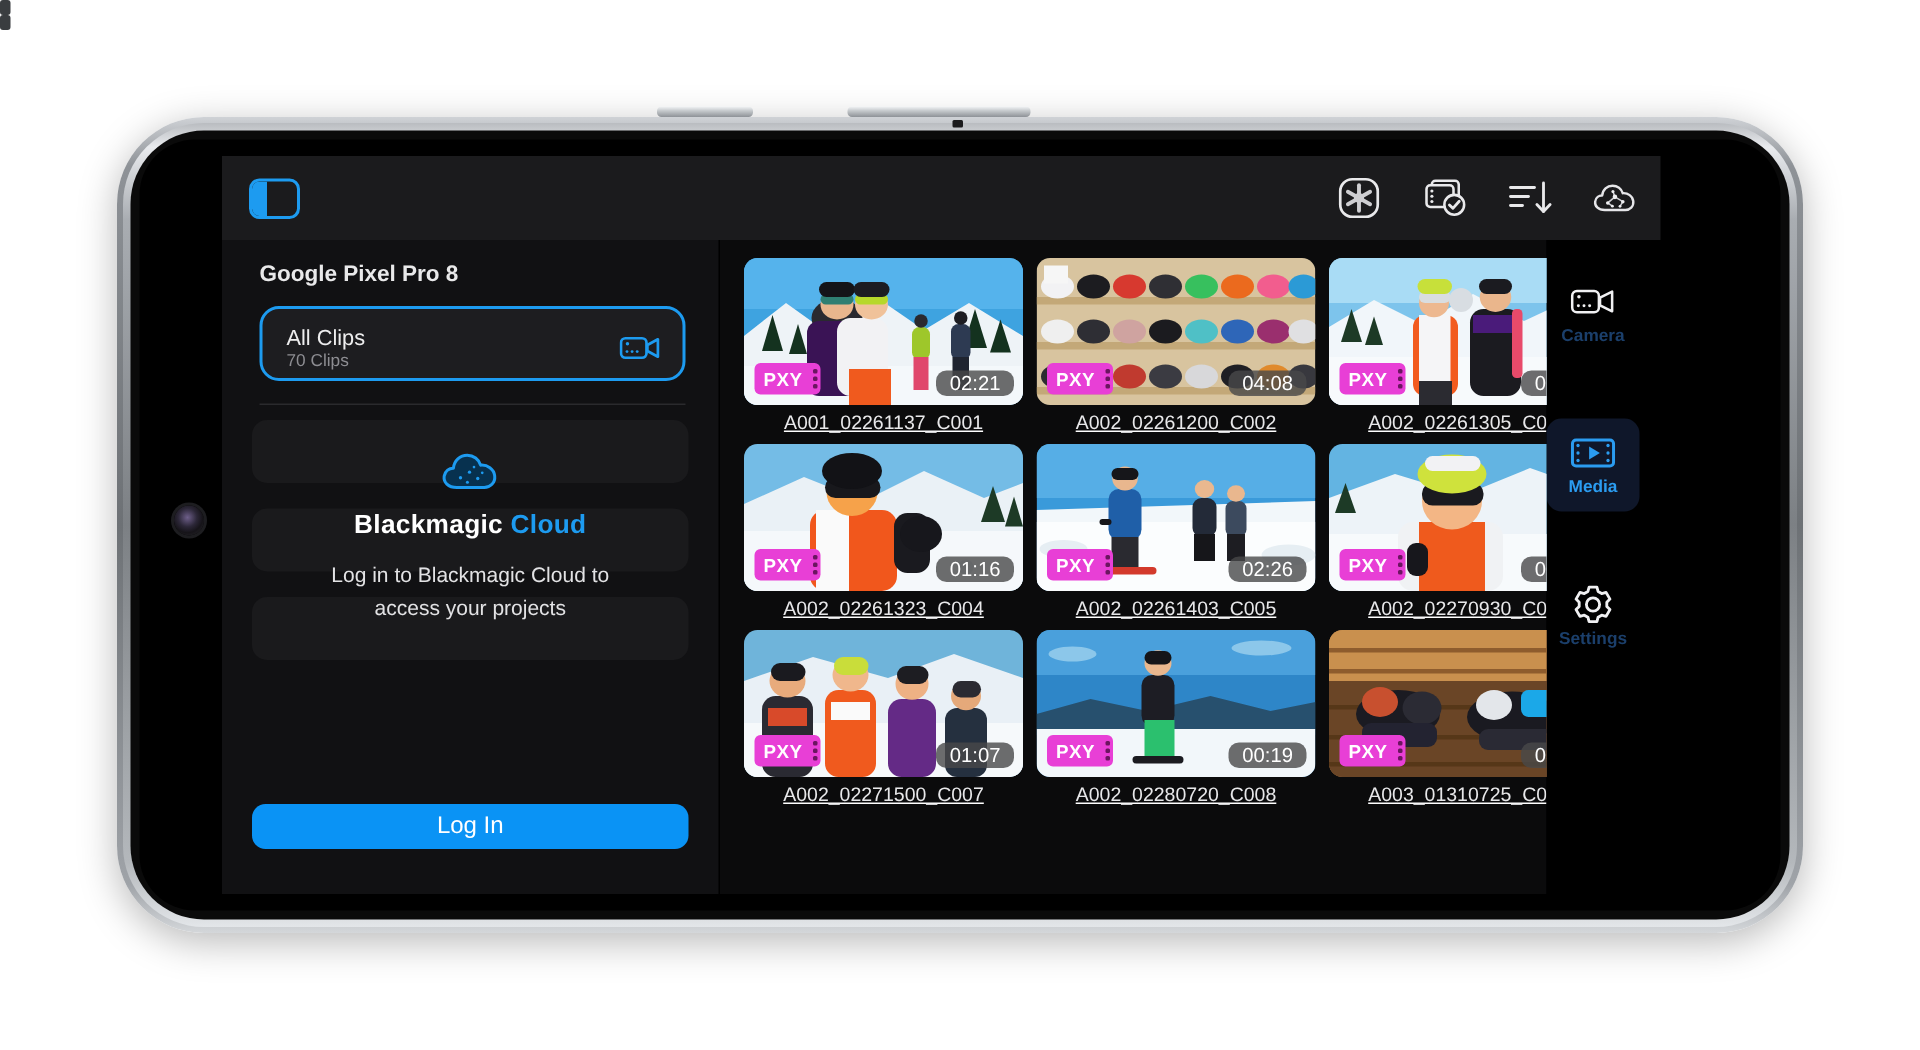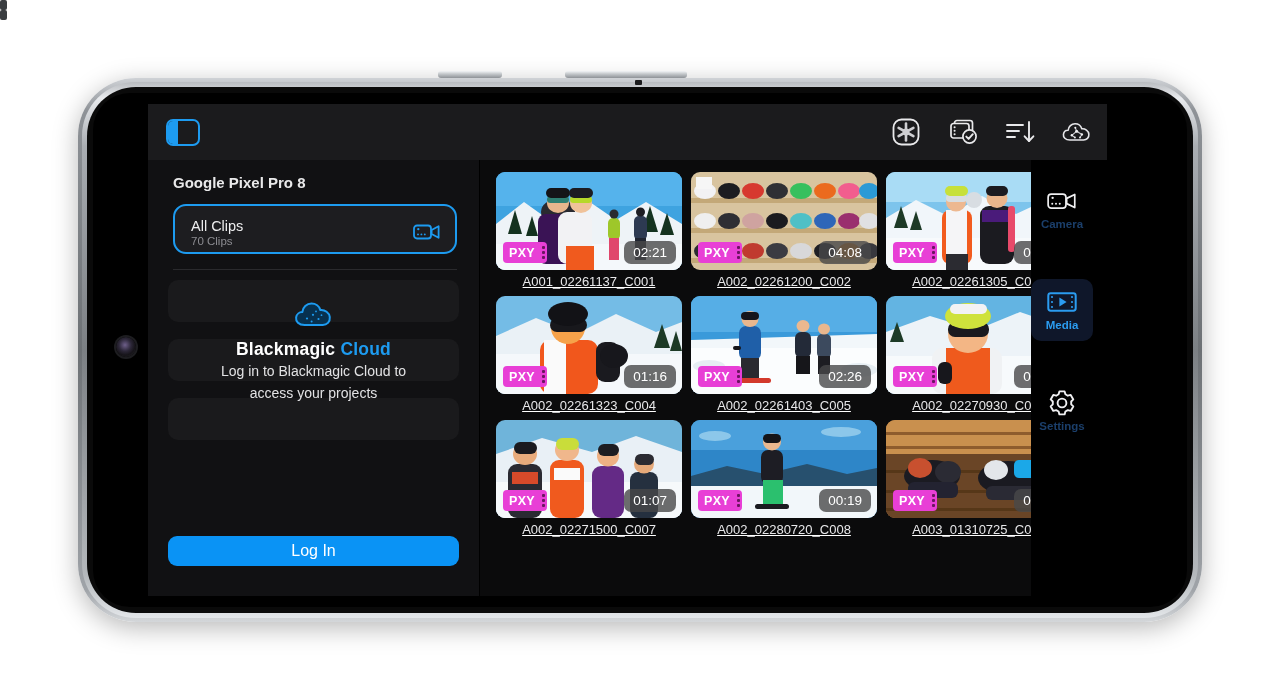--- a/index.html
+++ b/index.html
@@ -111,21 +111,21 @@
   .cloud-panel {
     position: relative; z-index: 2;
     display: flex; flex-direction: column; align-items: center;
     padding-top: 30px;
   }
   .cloud-logo { width: 42px; height: 30px; }
   .bm-title { margin-top: 9px; font-size: 17.5px; font-weight: bold; letter-spacing: .2px; }
   .bm-title .w { color: #ffffff; }
   .bm-title .b { color: #1d9bf0; }
   .bm-desc {
-    width: 232px; text-align: center;
+    margin-top: 12px; width: 232px; text-align: center;
     font-size: 14px; line-height: 22px; color: #e2e2e4;
   }
   .login-btn {
     position: absolute; left: 20px; right: 20px; bottom: -1px;
     height: 30px; background: #0a93f5; border: none; border-radius: 9px;
     color: #fff; font-size: 16px; font-family: "Liberation Sans", sans-serif;
     cursor: pointer;
   }
   .login-wrap { position: relative; height: 64px; padding: 0 20px; }
   .login-wrap .login-btn { left: 20px; right: 20px; top: 4px; bottom: auto; }
@@ -148,21 +148,21 @@
     display: flex; align-items: stretch; border-radius: 4px; overflow: hidden;
     background: #e83fd6;
   }
   .pxy-label {
     font-size: 12.5px; font-weight: bold; color: #fff; letter-spacing: .3px;
     padding: 0 5px 0 6px; display:flex; align-items:center;
   }
   .pxy-holes { width: 7px; display:flex; flex-direction:column; justify-content:space-evenly; align-items:center; padding:2px 0; }
   .pxy-holes i { display:block; width:3px; height:3px; background:#6b1560; border-radius:1px; }
   .dur {
-    position: absolute; right: 6px; bottom: 6px; height: 23px;
+    position: absolute; right: 6px; bottom: 6px; height: 17px;
     padding: 0 9px; border-radius: 7px;
     background: rgba(72,72,74,0.80);
     color: #fff; font-size: 13.5px;
     display: flex; align-items: center;
   }
   .clipname {
     margin-top: 4px; text-align: center; font-size: 13px; color: #e8e8ea;
     white-space: nowrap;
   }
 

